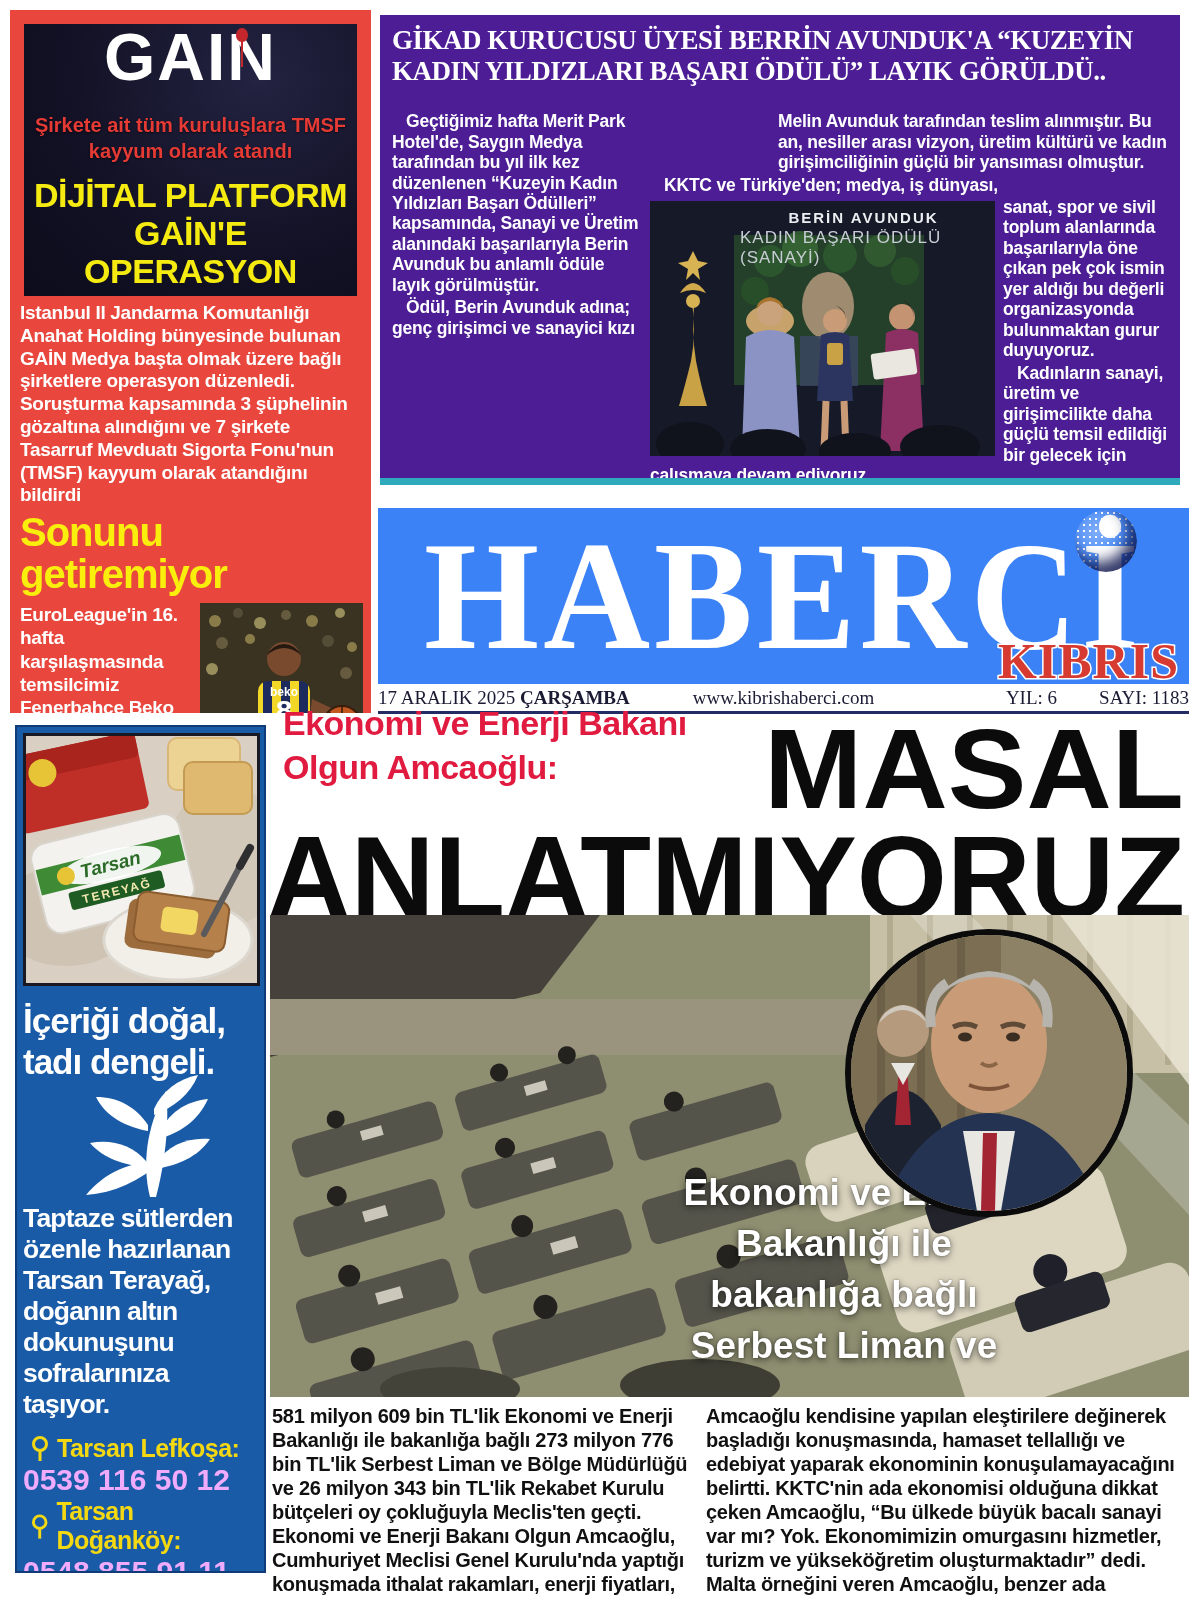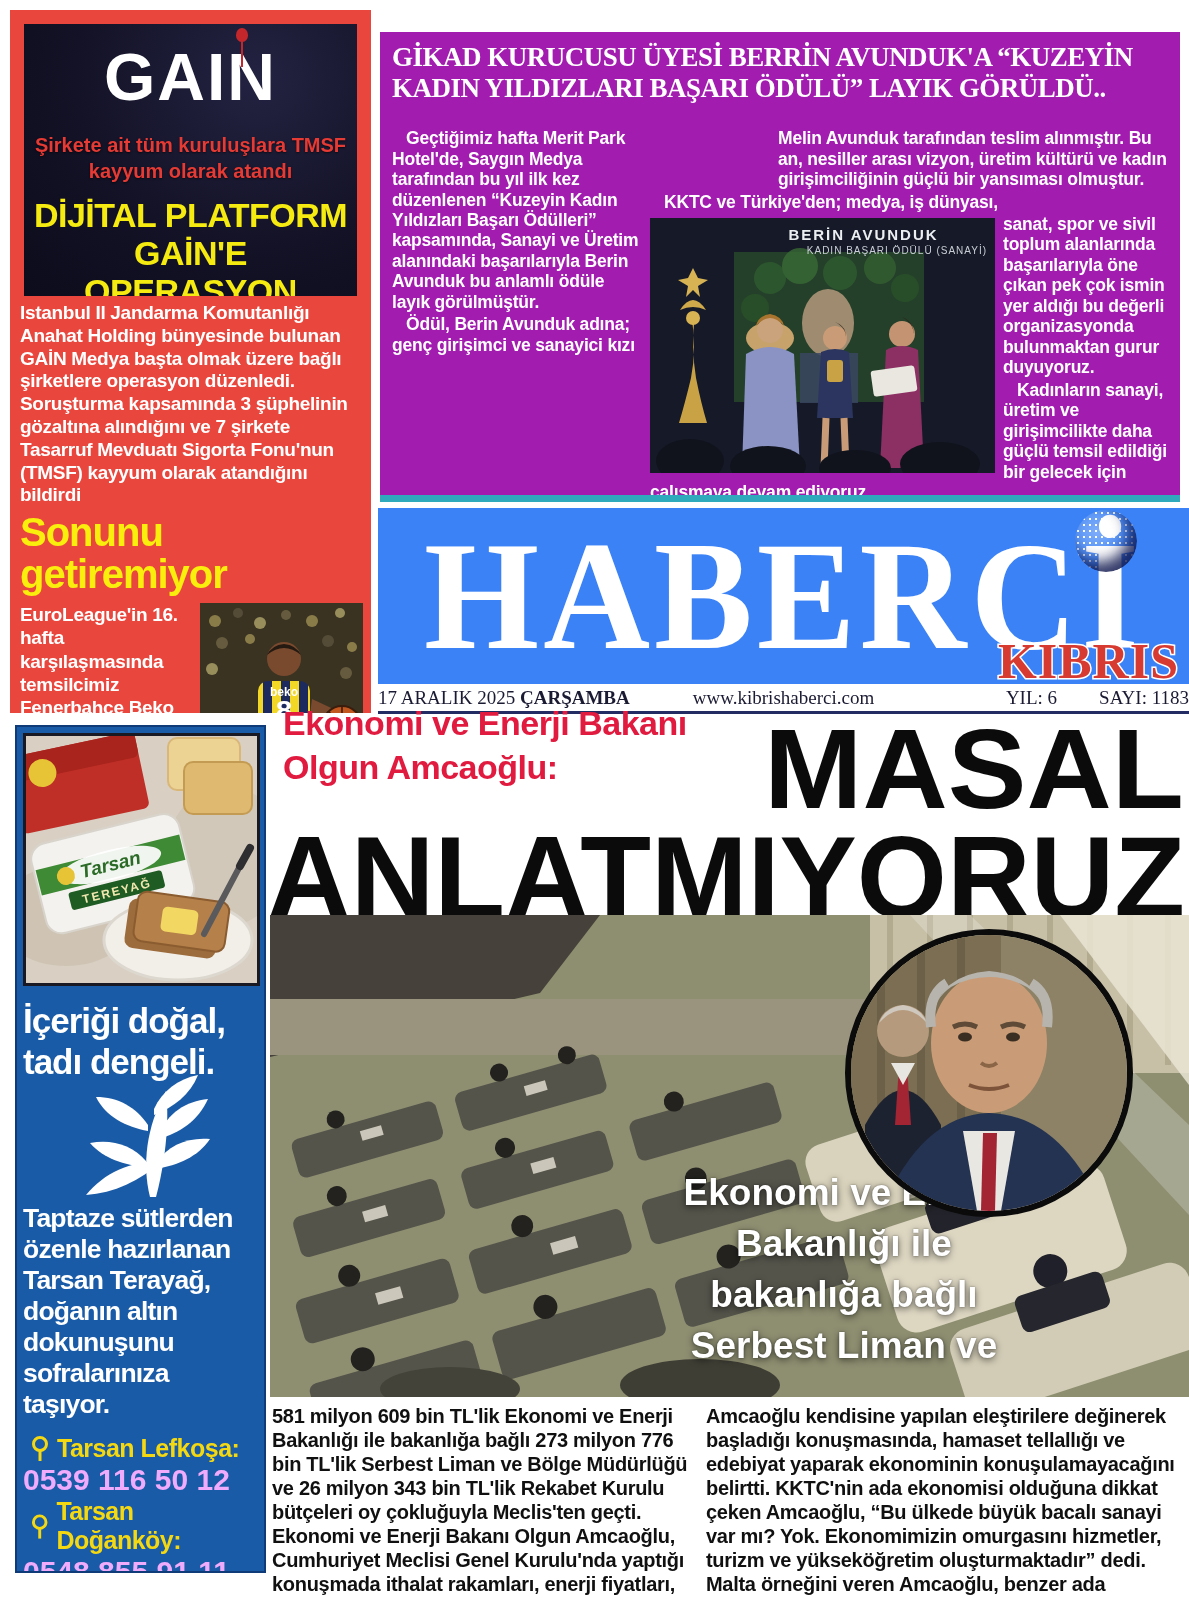--- a/index.html
+++ b/index.html
@@ -5,55 +5,55 @@
   * { margin:0; padding:0; box-sizing:border-box; }
   html,body { background:#fff; }
   body { width:1189px; height:1600px; position:relative; overflow:hidden;
          font-family:"Liberation Sans", sans-serif; }
   .abs { position:absolute; }
 
   
   .gain-ad { left:10px; top:10px; width:361px; height:703px; background:#e9473d; overflow:hidden; }
   .gain-dark { margin:14px 14px 0 14px; height:272px; position:relative; overflow:hidden;
                background:radial-gradient(ellipse at 70% 20%, #232342 0%, #131226 55%, #0d0c1c 100%); }
-  .gain-logo { text-align:center; padding-top:20px; font-size:66px; font-weight:800;
+  .gain-logo { text-align:center; font-size:66px; font-weight:800;
                color:#fff; letter-spacing:2px; line-height:1; position:relative; }
   .gain-balloon { position:absolute; left:212px; top:4px; width:12px; height:14px;
                   background:#c3272b; border-radius:50% 50% 46% 46%; }
   .gain-balloon:after { content:""; position:absolute; left:5px; top:13px; width:2px; height:26px; background:#c3272b; }
   .gain-kicker { margin-top:22px; text-align:center; font-size:20px; font-weight:800;
                  color:#e63a34; line-height:1.3; white-space:pre-line;
                  text-shadow:0 1px 2px rgba(0,0,0,.6); }
   .gain-headline { margin-top:12px; text-align:center; font-size:34px; font-weight:800;
                    color:#f6eb11; line-height:1.12; white-space:pre-line; letter-spacing:-0.5px; }
   .gain-body { margin:6px 10px 0 10px; color:#fff; font-weight:700; font-size:19px;
                line-height:1.2; letter-spacing:-0.3px; }
   .sport-headline { margin:4px 10px 0 10px; color:#f9ee0c; font-weight:800; font-size:40px;
                     letter-spacing:-1px; line-height:1.05; }
   .sport-row { display:flex; margin:8px 8px 0 10px; gap:6px; }
   .sport-body { width:178px; color:#fff; font-weight:700; font-size:19px; line-height:1.22; letter-spacing:-0.3px; }
   .sport-photo { width:163px; height:208px; flex:none; }
 
   
-  .gikad { left:380px; top:32px; width:800px; height:470px; background:#a21caf;
+  .gikad { left:380px; top:15px; width:800px; height:470px; background:#4c1d95;
            border-bottom:7px solid #2fa9bc; padding:10px 12px 0 12px; overflow:hidden; }
   .gikad h2 { color:#fff; font-family:"Liberation Serif", serif; font-weight:700;
               font-size:27px; line-height:1.15; letter-spacing:-0.5px; }
   .gikad-cols { display:flex; margin-top:24px; gap:6px; }
   .gikad-c1 { width:252px; flex:none; }
   .gikad p { color:#fff; font-weight:700; font-size:17.5px; line-height:1.17;
              letter-spacing:-0.2px; margin-bottom:2px; }
   .gikad p.ind { text-indent:14px; }
   .gikad-c2 { flex:1 1 auto; }
   .gikad-c2 .p1 { padding-left:128px; }
   .award-photo { float:left; width:345px; height:255px; margin:4px 8px 0 0; position:relative; }
   .award-cap1 { position:absolute; top:8px; left:90px; right:8px; text-align:center;
                 color:#eceff2; font-weight:700; font-size:15px; letter-spacing:2px; }
-  .award-cap2 { position:absolute; top:27px; left:90px; right:8px; text-align:right;
-                color:#c9ced6; font-weight:400; font-size:10px; letter-spacing:1px; }
+  .award-cap2 { position:absolute; top:27px; left:90px; right:8px; text-align:left;
+                color:#c9ced6; font-weight:400; font-size:17px; letter-spacing:1px; }
 
   
   .masthead { left:378px; top:508px; width:811px; height:176px; background:#3b82f6; overflow:visible; }
   .masthead-title { text-align:center; color:#fff; font-family:"Liberation Serif", serif;
                     font-weight:700; font-size:148px; line-height:176px; letter-spacing:4px;
                     transform:scaleY(1.04); }
   .globe { position:absolute; right:52px; top:2px; width:62px; height:62px; border-radius:50%;
            background:
              radial-gradient(circle at 35% 35%, rgba(255,255,255,.35), rgba(63,76,156,0) 70%),
              radial-gradient(#ffffff 1.4px, rgba(255,255,255,0) 1.5px);

